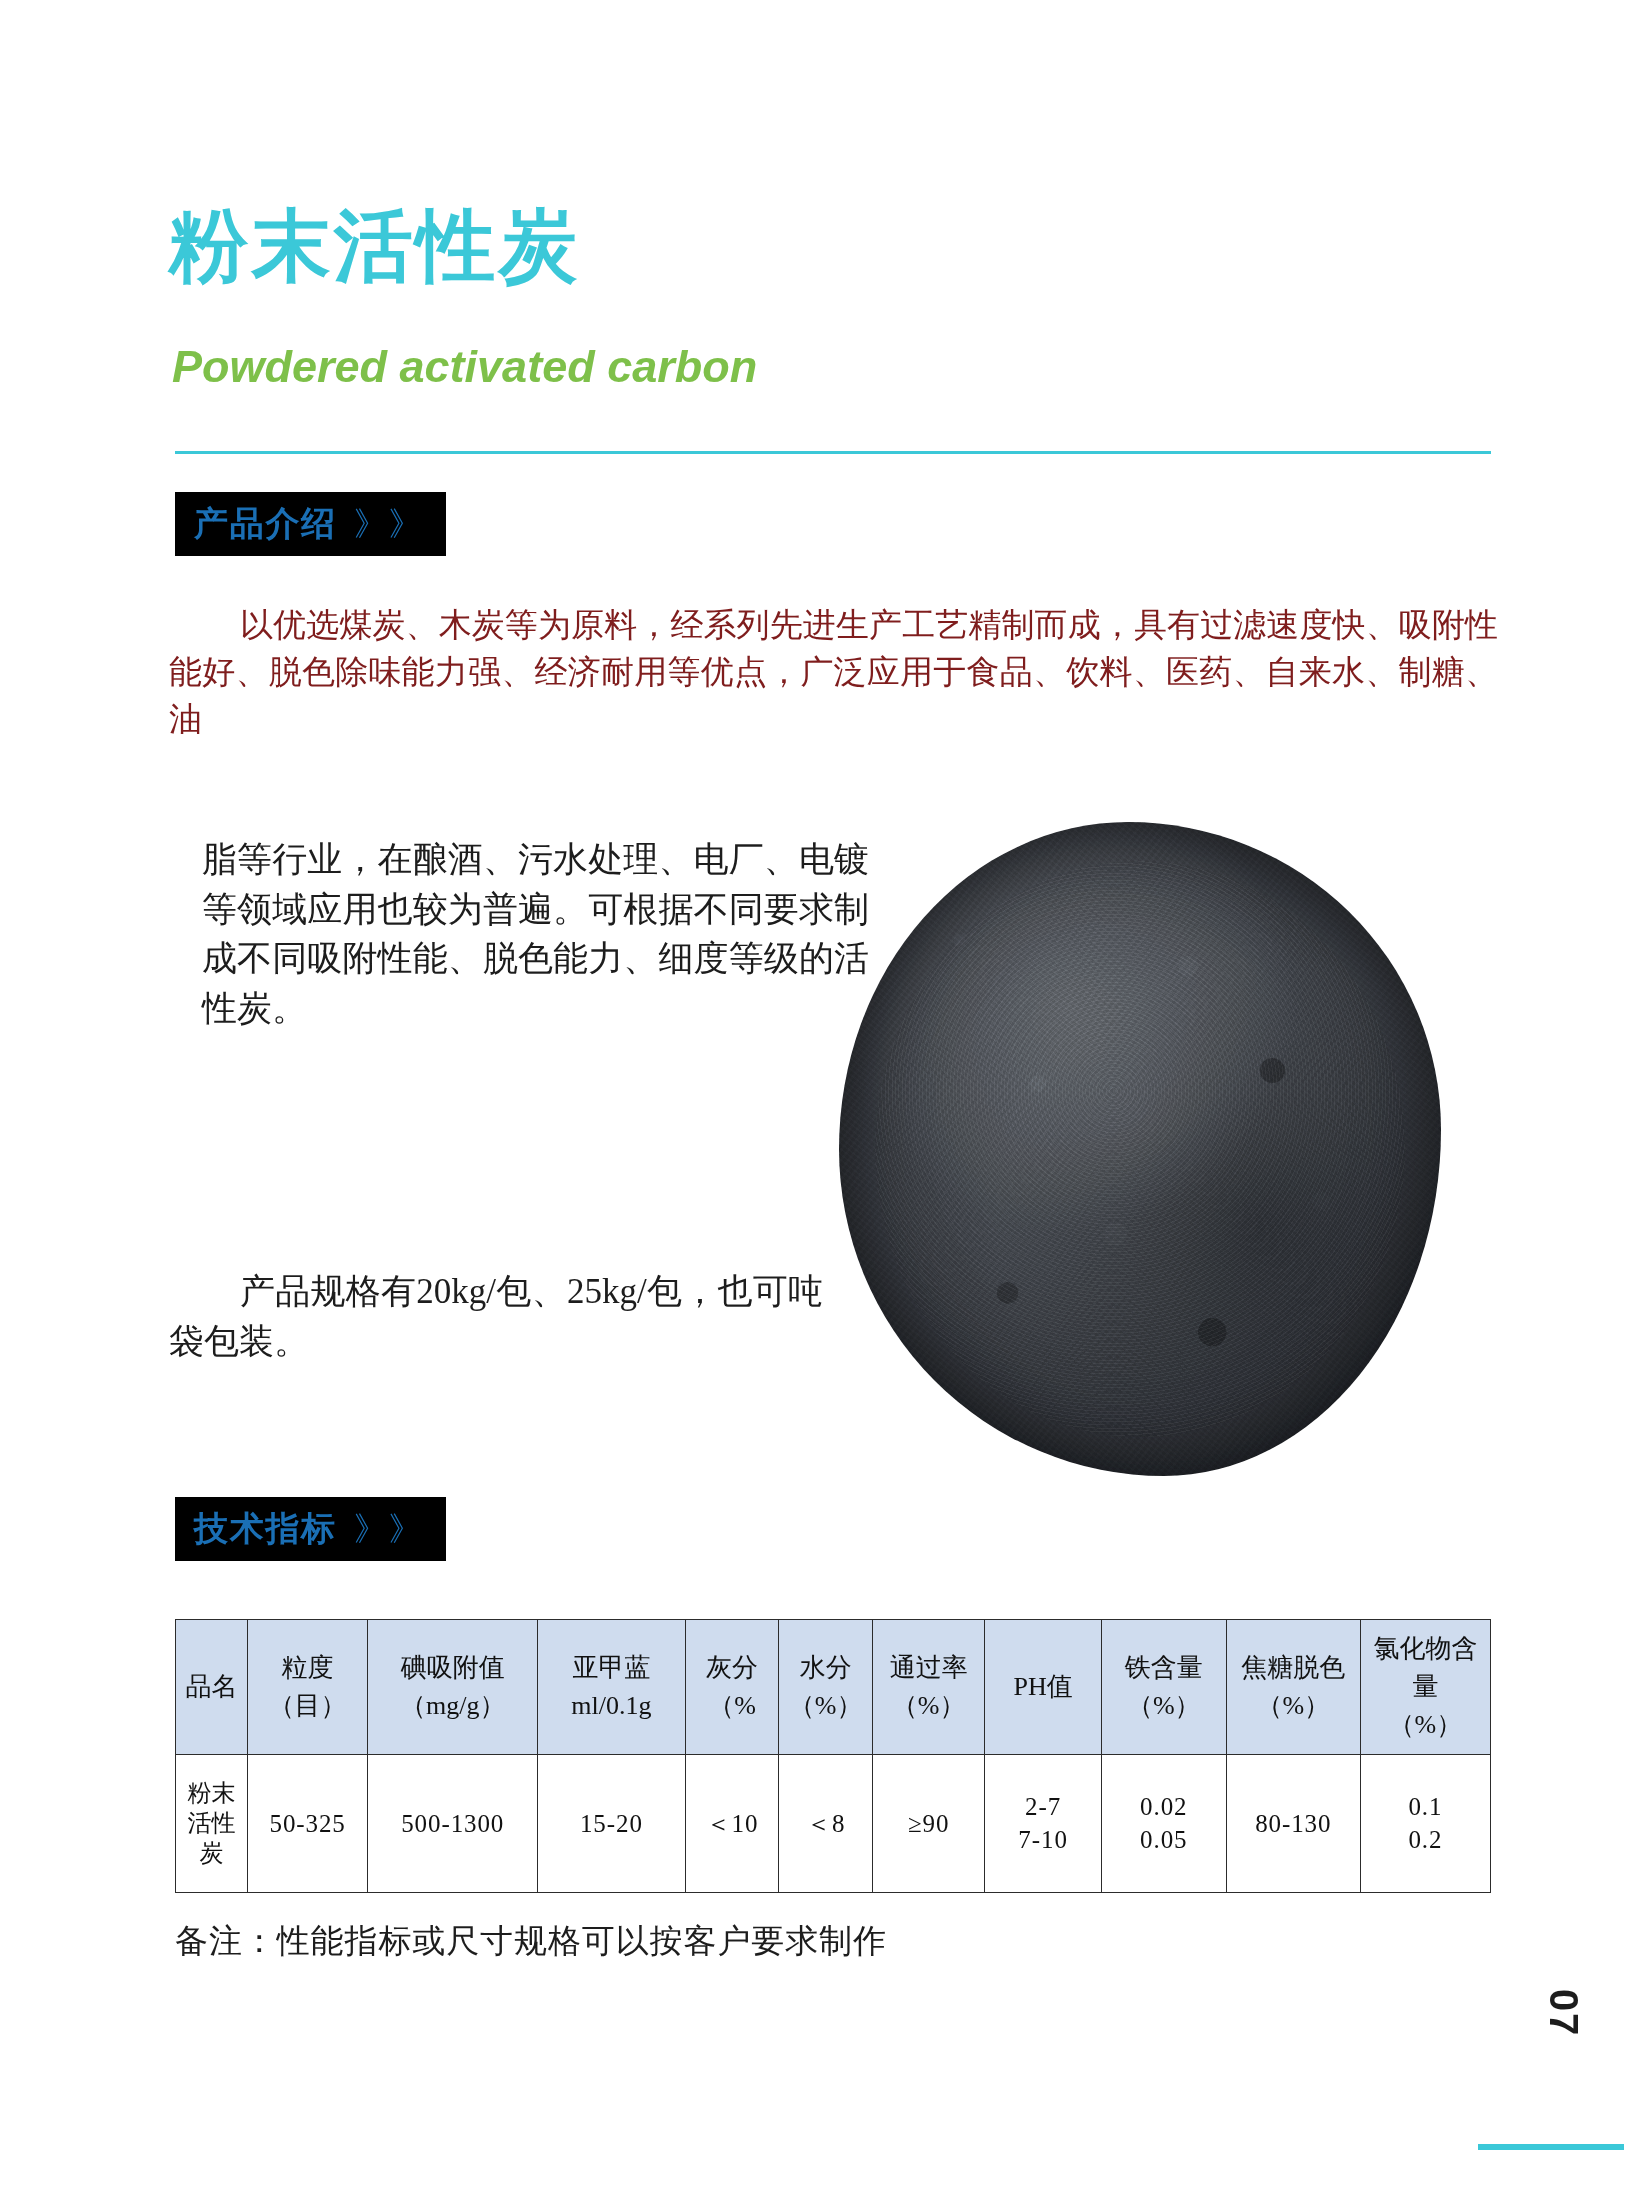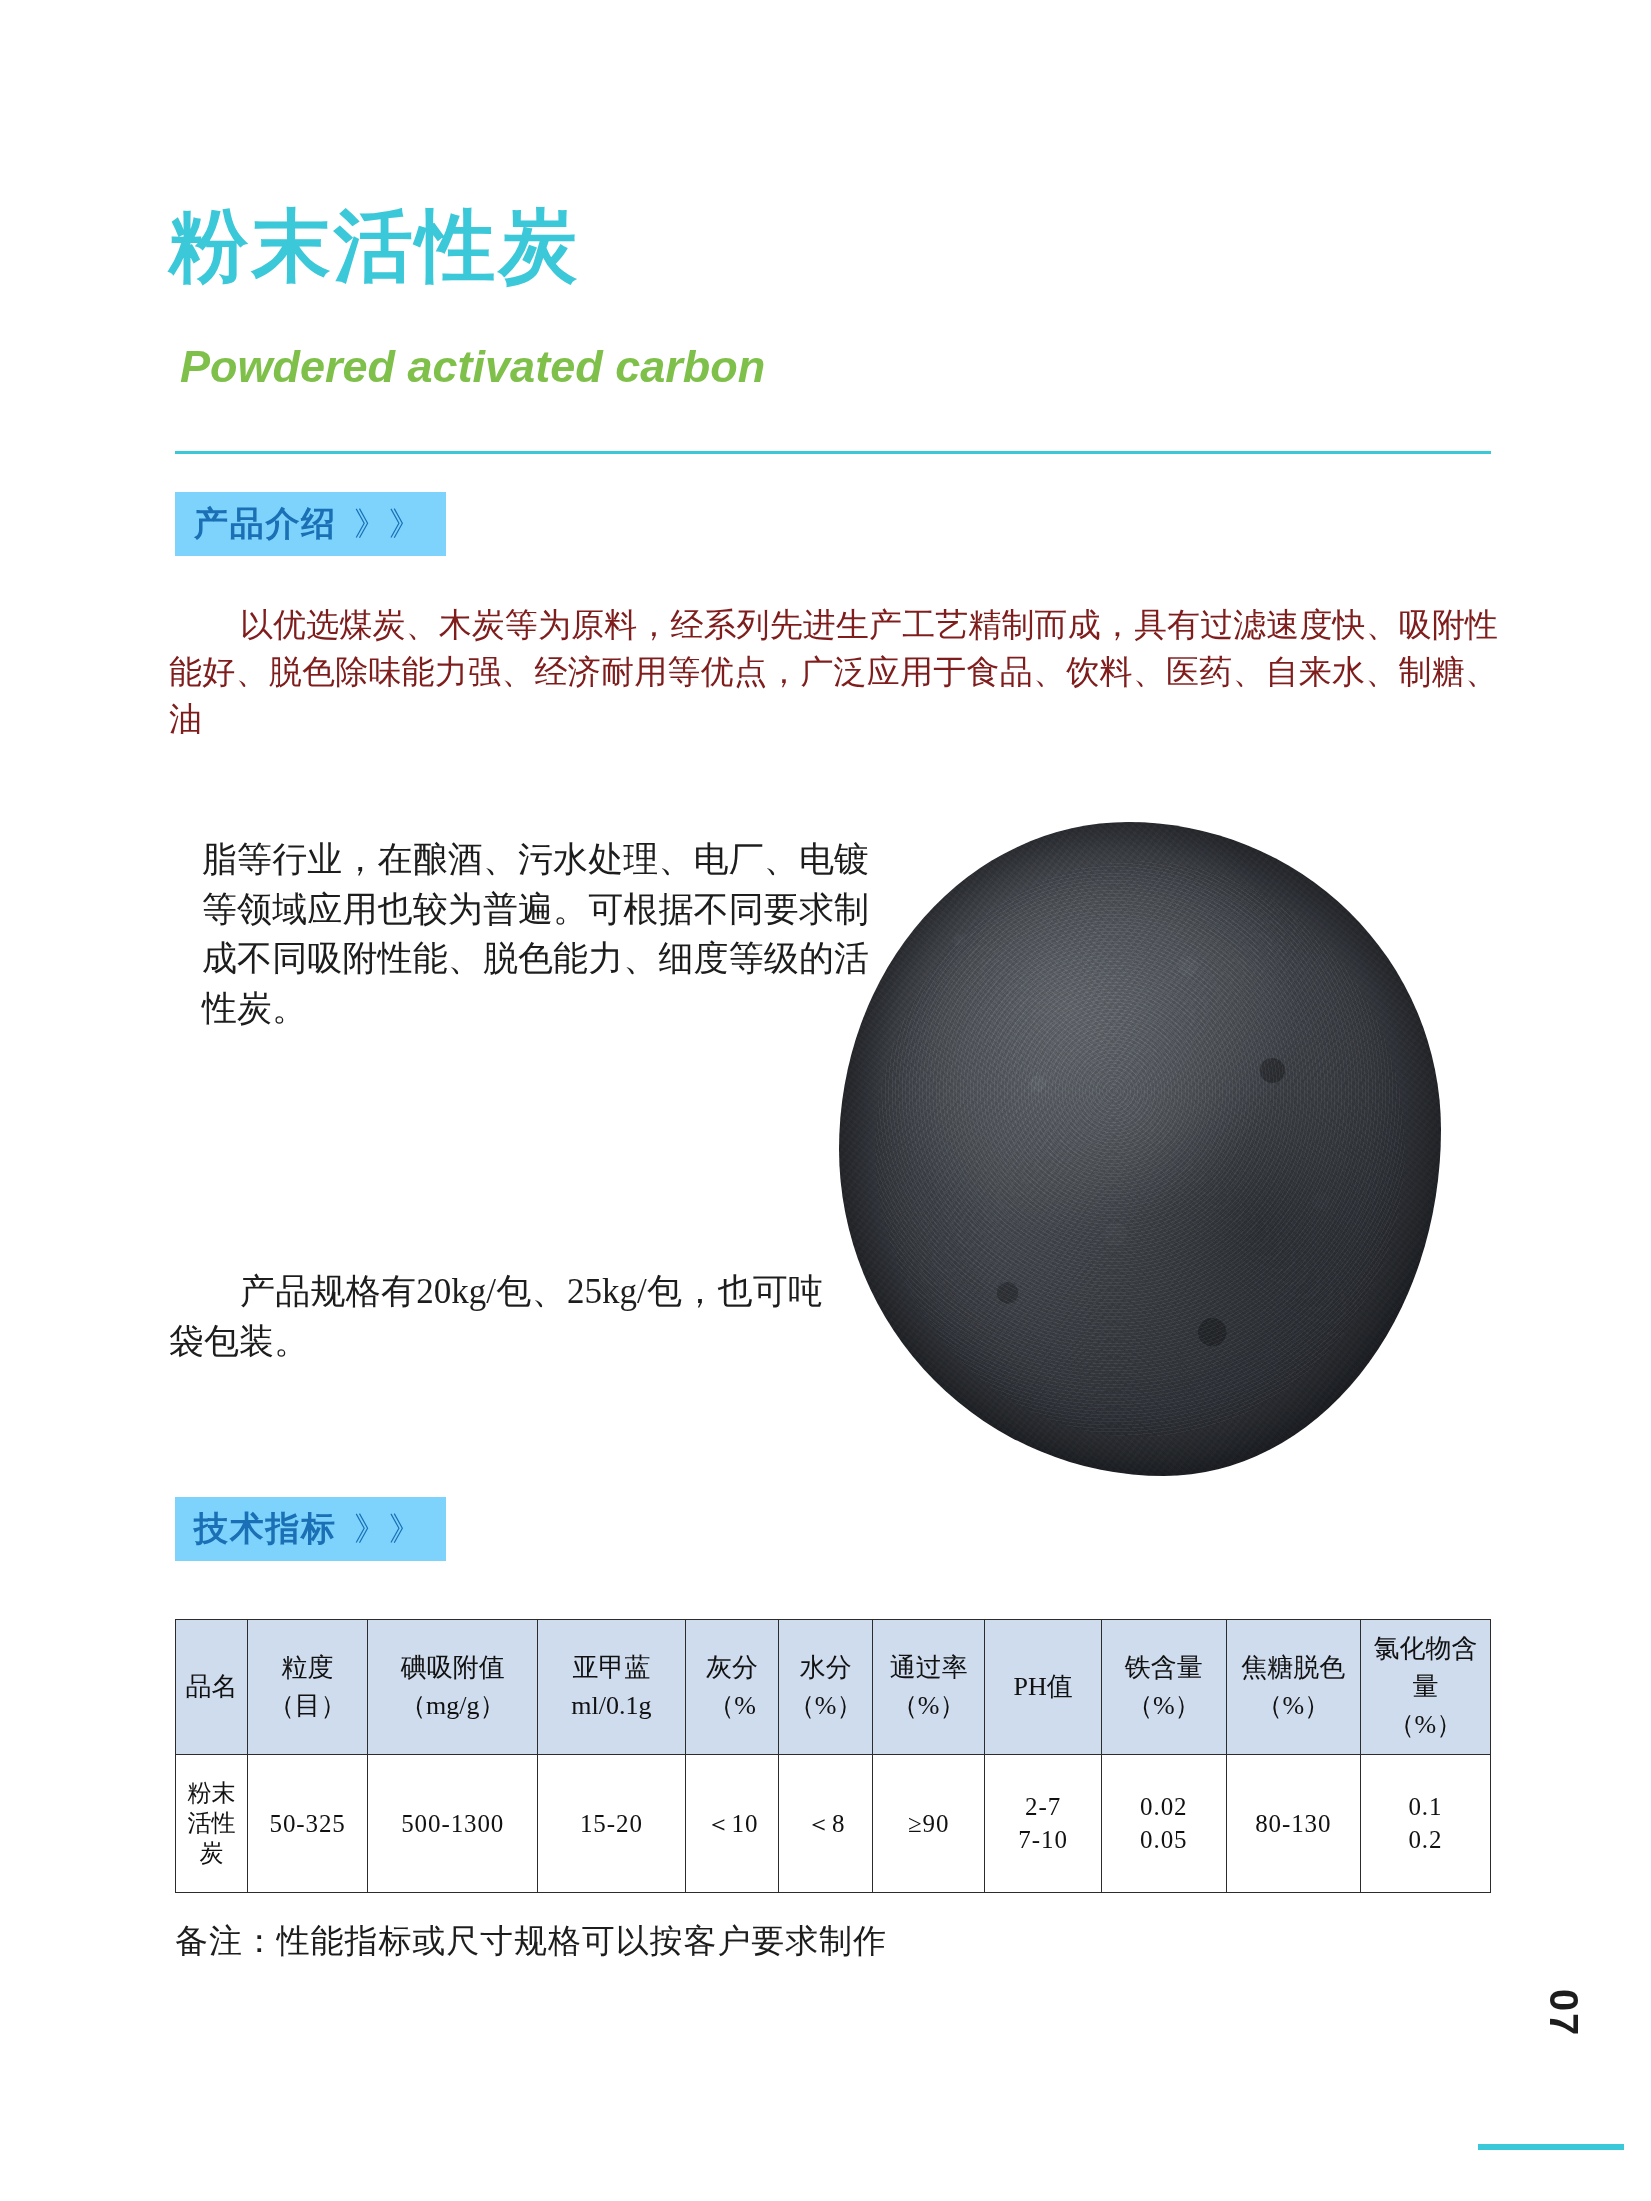--- a/index.html
+++ b/index.html
@@ -38,36 +38,35 @@
     position: absolute;
     left: 172px;
     top: 344px;
     font-family: "Liberation Sans", sans-serif;
     font-style: italic;
     font-weight: bold;
     font-size: 45px;
     color: #7ec04a;
     line-height: 1;
     white-space: nowrap;
-    margin-left: 8px;
   }
   .title-rule {
     position: absolute;
     left: 175px;
     top: 451px;
     width: 1316px;
     height: 3.4px;
     background: #3bc8d8;
   }
 
   
   .sect {
     position: absolute;
     height: 64px;
-    background: #7dd3fc;
+    background: #000000;
     display: flex;
     align-items: center;
     padding: 0 22.4px 0 19px;
     box-sizing: border-box;
   }
   .sect .label {
     font-family: "Liberation Sans", sans-serif;
     font-weight: bold;
     font-size: 34px;
     color: #1a6fb5;

